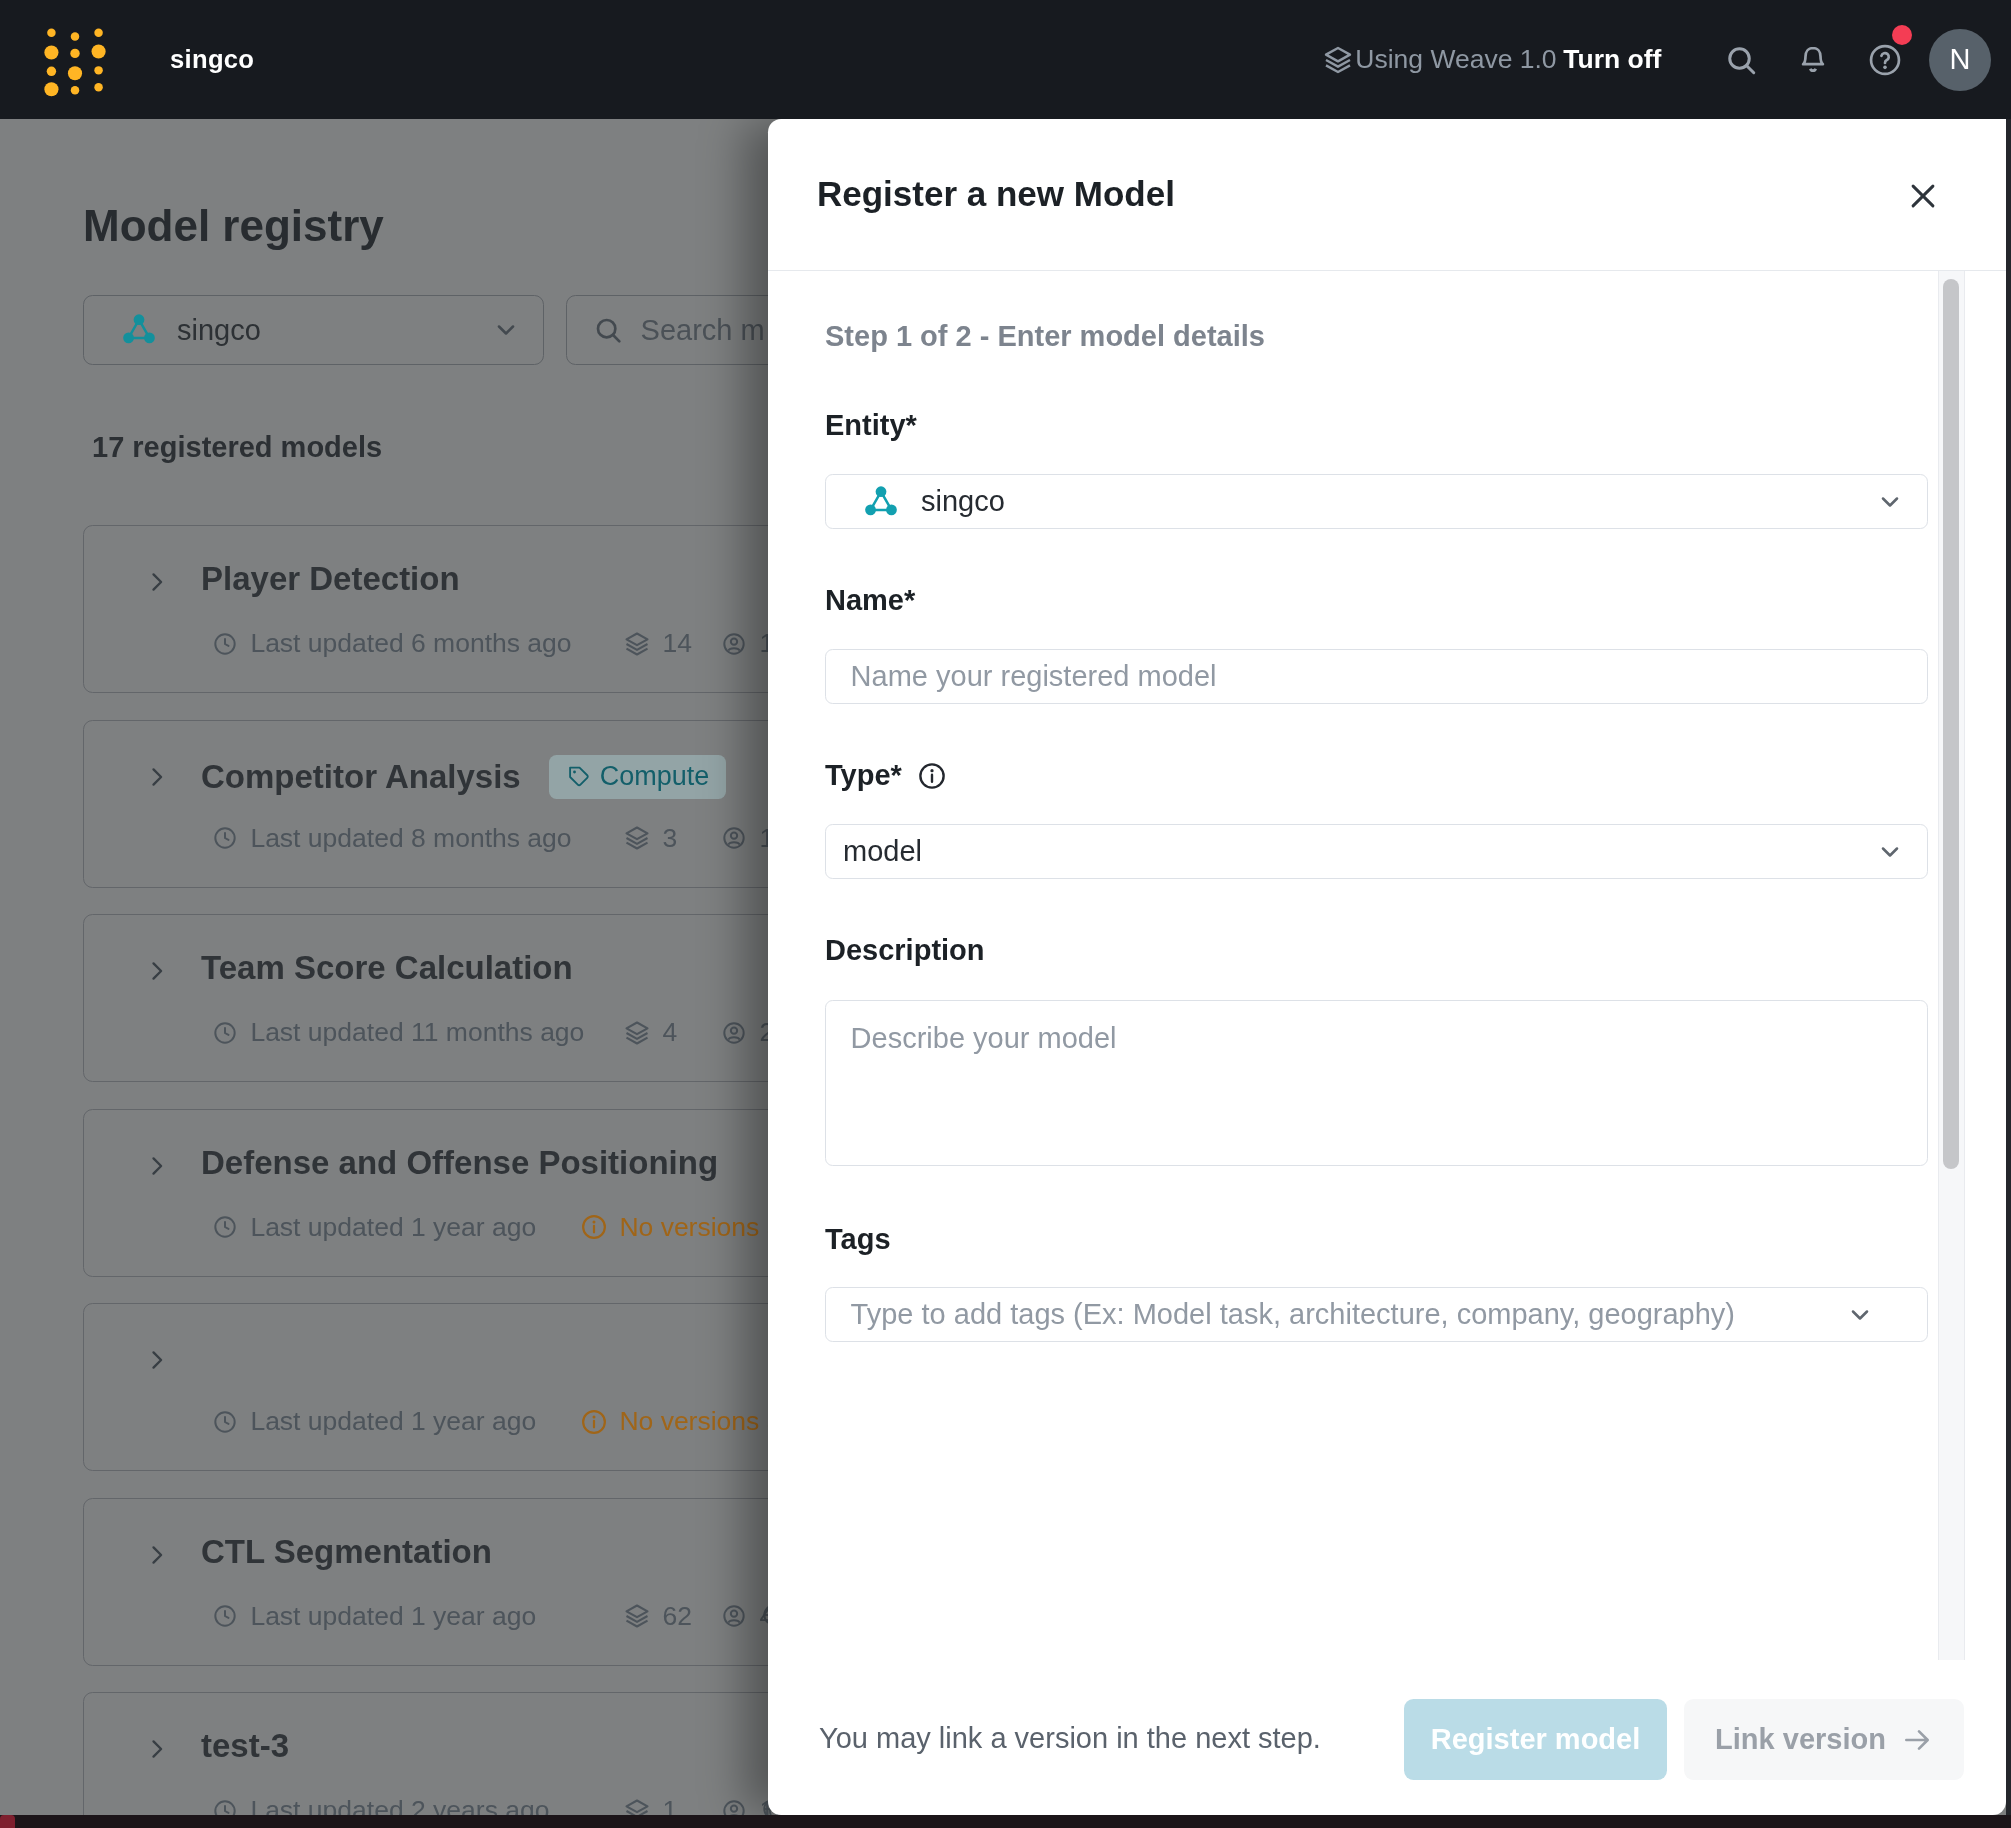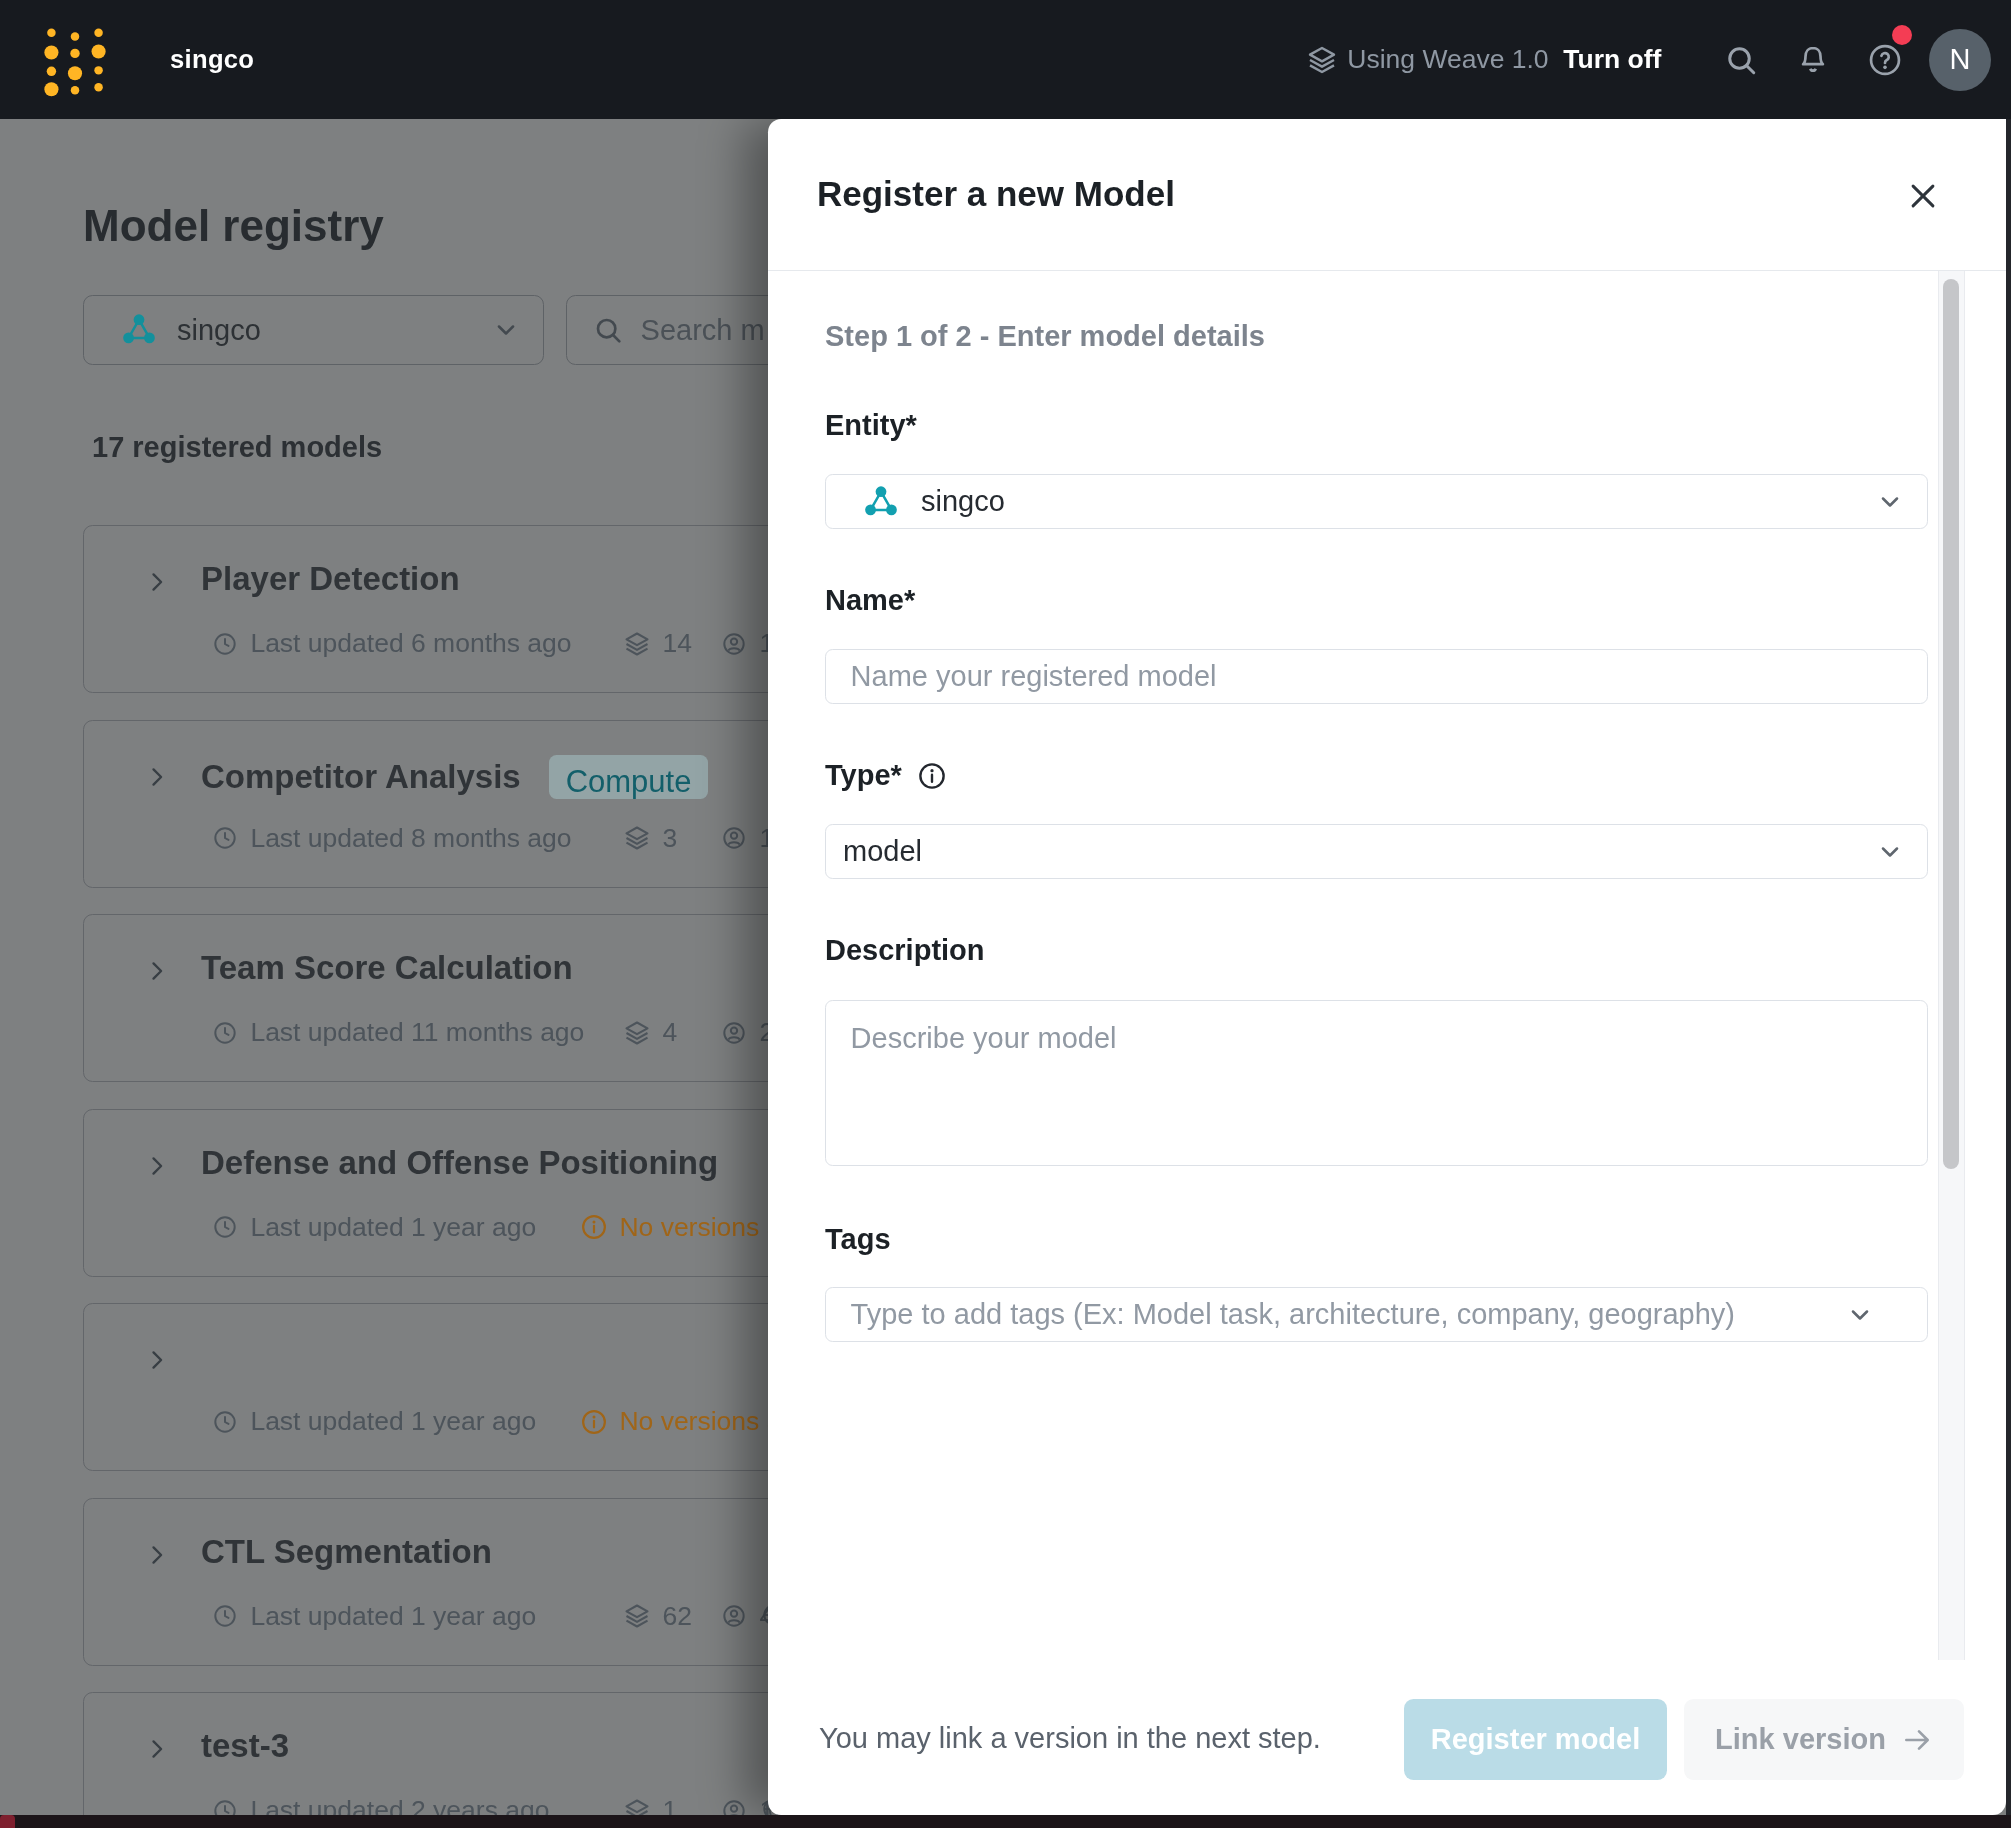--- a/index.html
+++ b/index.html
@@ -4,21 +4,21 @@
 <style>
   html,body{margin:0;padding:0;background:#101216;}
   *{box-sizing:border-box;font-family:"Liberation Sans",sans-serif;}
   .screen{position:relative;width:2012px;height:1828px;overflow:hidden;background:#f0abfc;}
 
   
   .navbar{position:absolute;left:0;top:0;width:2012px;height:119px;background:#171a1f;z-index:30;}
   .logo{position:absolute;left:42px;top:23px;width:66px;height:74px;}
   .brand{position:absolute;left:170px;top:0;height:119px;display:flex;align-items:center;color:#ffffff;font-size:25.6px;font-weight:700;letter-spacing:0.3px;}
   .nav-right{position:absolute;right:0;top:0;height:119px;display:flex;align-items:center;}
-  .weave-group{display:flex;align-items:center;gap:9px;margin-right:44px;}
+  .weave-group{display:flex;align-items:center;gap:1px;margin-right:44px;}
   .weave-ic{width:32px;height:32px;color:#8f98a3;}
   .weave-label{color:#8f98a3;font-size:26.5px;}
   .turnoff{color:#ffffff;font-size:26.5px;font-weight:700;margin-left:5.7px;cursor:pointer;}
   .nav-icon{width:36px;height:36px;color:#9aa2ac;}
   .nav-btn{width:72px;height:119px;display:flex;align-items:center;justify-content:center;position:relative;cursor:pointer;}
   .red-dot{position:absolute;right:9.5px;top:24.6px;width:20px;height:20px;border-radius:50%;background:#f43d54;}
   .avatar{width:62px;height:62px;border-radius:50%;background:#57616a;color:#fff;display:flex;align-items:center;justify-content:center;font-size:29px;margin:0 21px 0 7.6px;cursor:pointer;}
 
   
   .page{position:absolute;left:0;top:119px;width:2012px;height:1696px;background:#7e8081;z-index:1;}
@@ -30,21 +30,21 @@
   .search-box{position:absolute;left:566px;top:176px;width:473px;height:70px;border:1.9px solid #5e6266;border-radius:9.5px;display:flex;align-items:center;padding:0 19px 0 24.6px;color:#4b5157;}
   .search-box .s-ic{width:32px;height:32px;color:#43494f;margin-right:17px;}
   .search-box .ph{font-size:29px;white-space:nowrap;}
   .count-label{position:absolute;left:92px;top:312px;font-size:29px;font-weight:700;color:#2c3034;}
 
   .card-list{position:absolute;left:83px;top:406px;width:1306px;}
   .card{position:relative;height:168px;margin-bottom:26.5px;border:1.9px solid #63666a;border-radius:9.5px;cursor:pointer;}
   .card .chev-r{position:absolute;left:59px;top:42px;width:28px;height:28px;color:#383e44;}
   .card .title-row{position:absolute;left:117px;top:34px;display:flex;align-items:center;gap:28px;white-space:nowrap;}
   .card .title{font-size:33px;font-weight:700;color:#303438;}
-  .card .tag-pill{display:flex;align-items:center;gap:9.5px;background:#93a4a6;border-radius:7.6px;height:44px;padding:0 17px;color:#135f6a;font-size:31px;flex-direction:column;}
+  .card .tag-pill{display:flex;align-items:center;gap:9.5px;background:#93a4a6;border-radius:7.6px;height:44px;padding:0 17px;color:#135f6a;font-size:27px;}
   .card .tag-pill .tag-ic{width:24.6px;height:24.6px;}
   .meta{position:absolute;left:0;top:102px;width:100%;height:38px;color:#4d545b;font-size:26.5px;}
   .meta .grp{position:absolute;display:flex;align-items:center;gap:11.4px;white-space:nowrap;}
   .meta .ic{width:28px;height:28px;}
   .m-updated{left:127px;}
   .m-warning{left:496px;color:#a06518;}
   .m-versions{left:539px;}
   .m-users{left:636px;}
   .m-globe{left:676px;}
 

